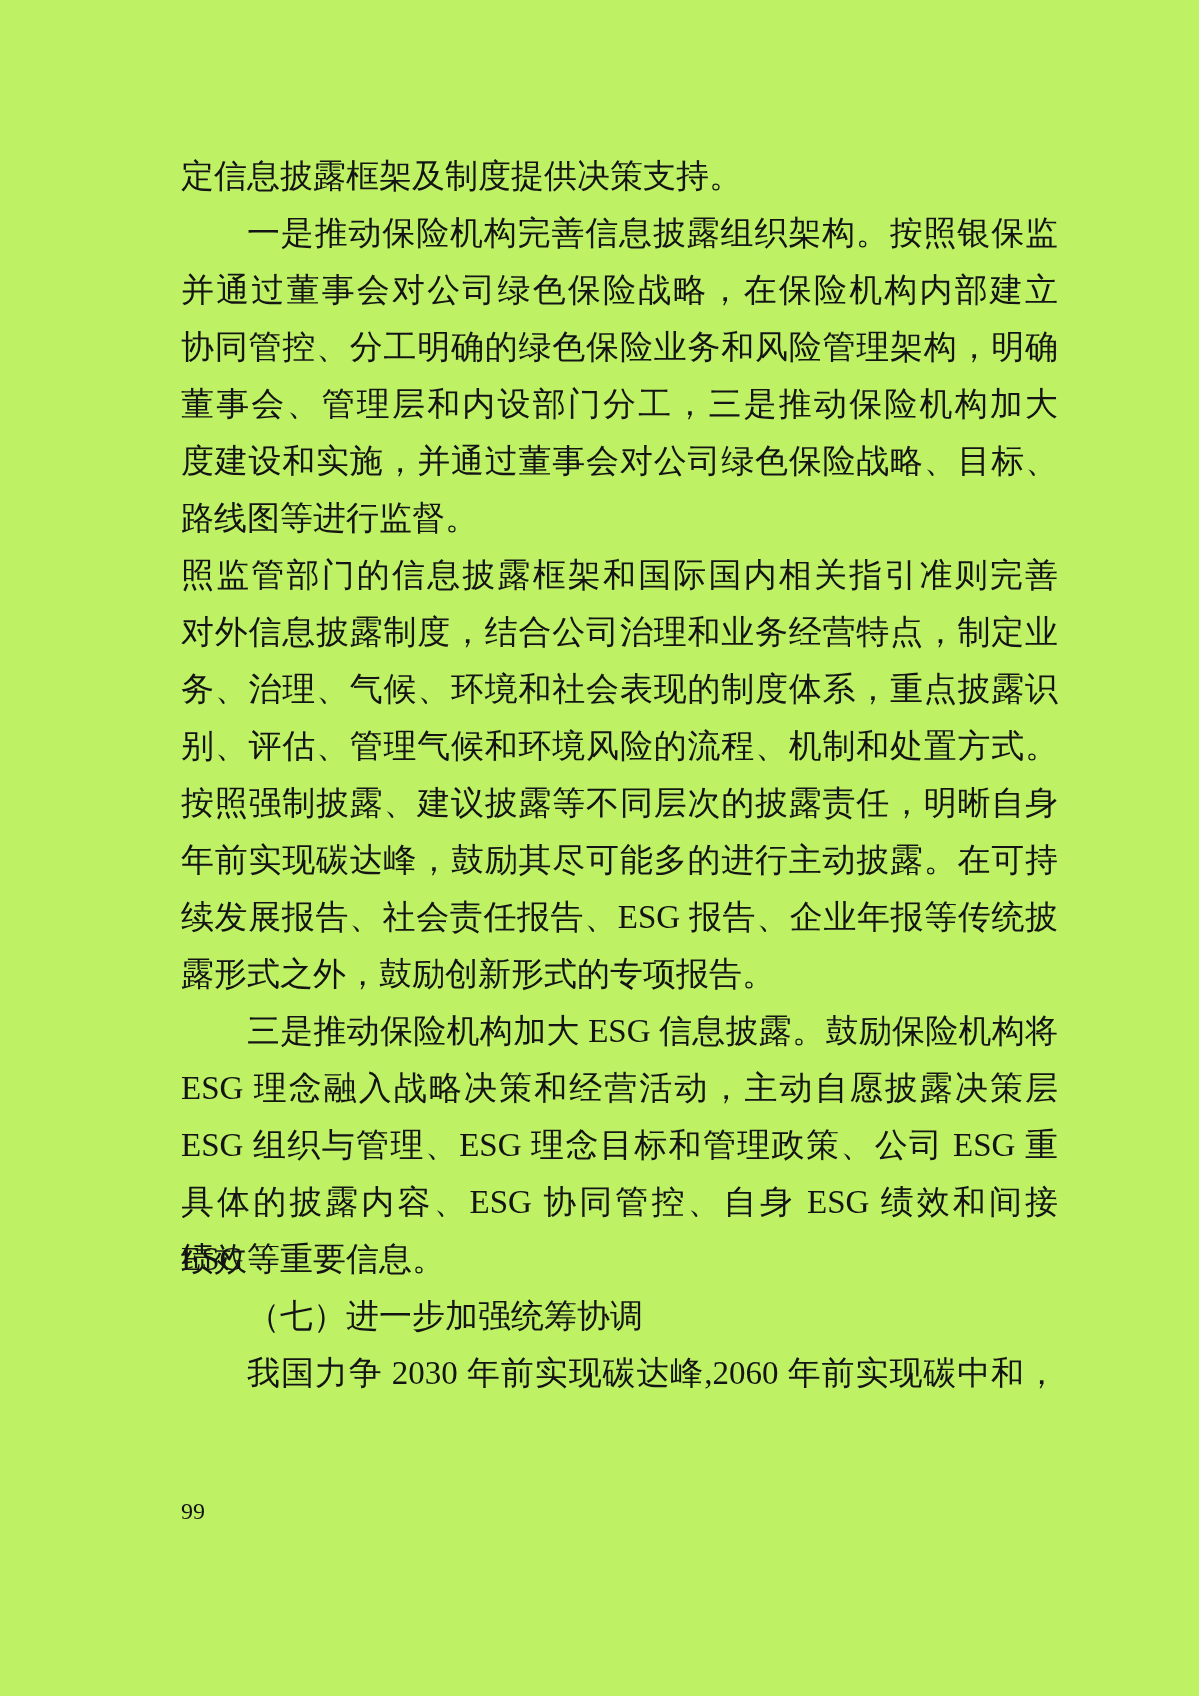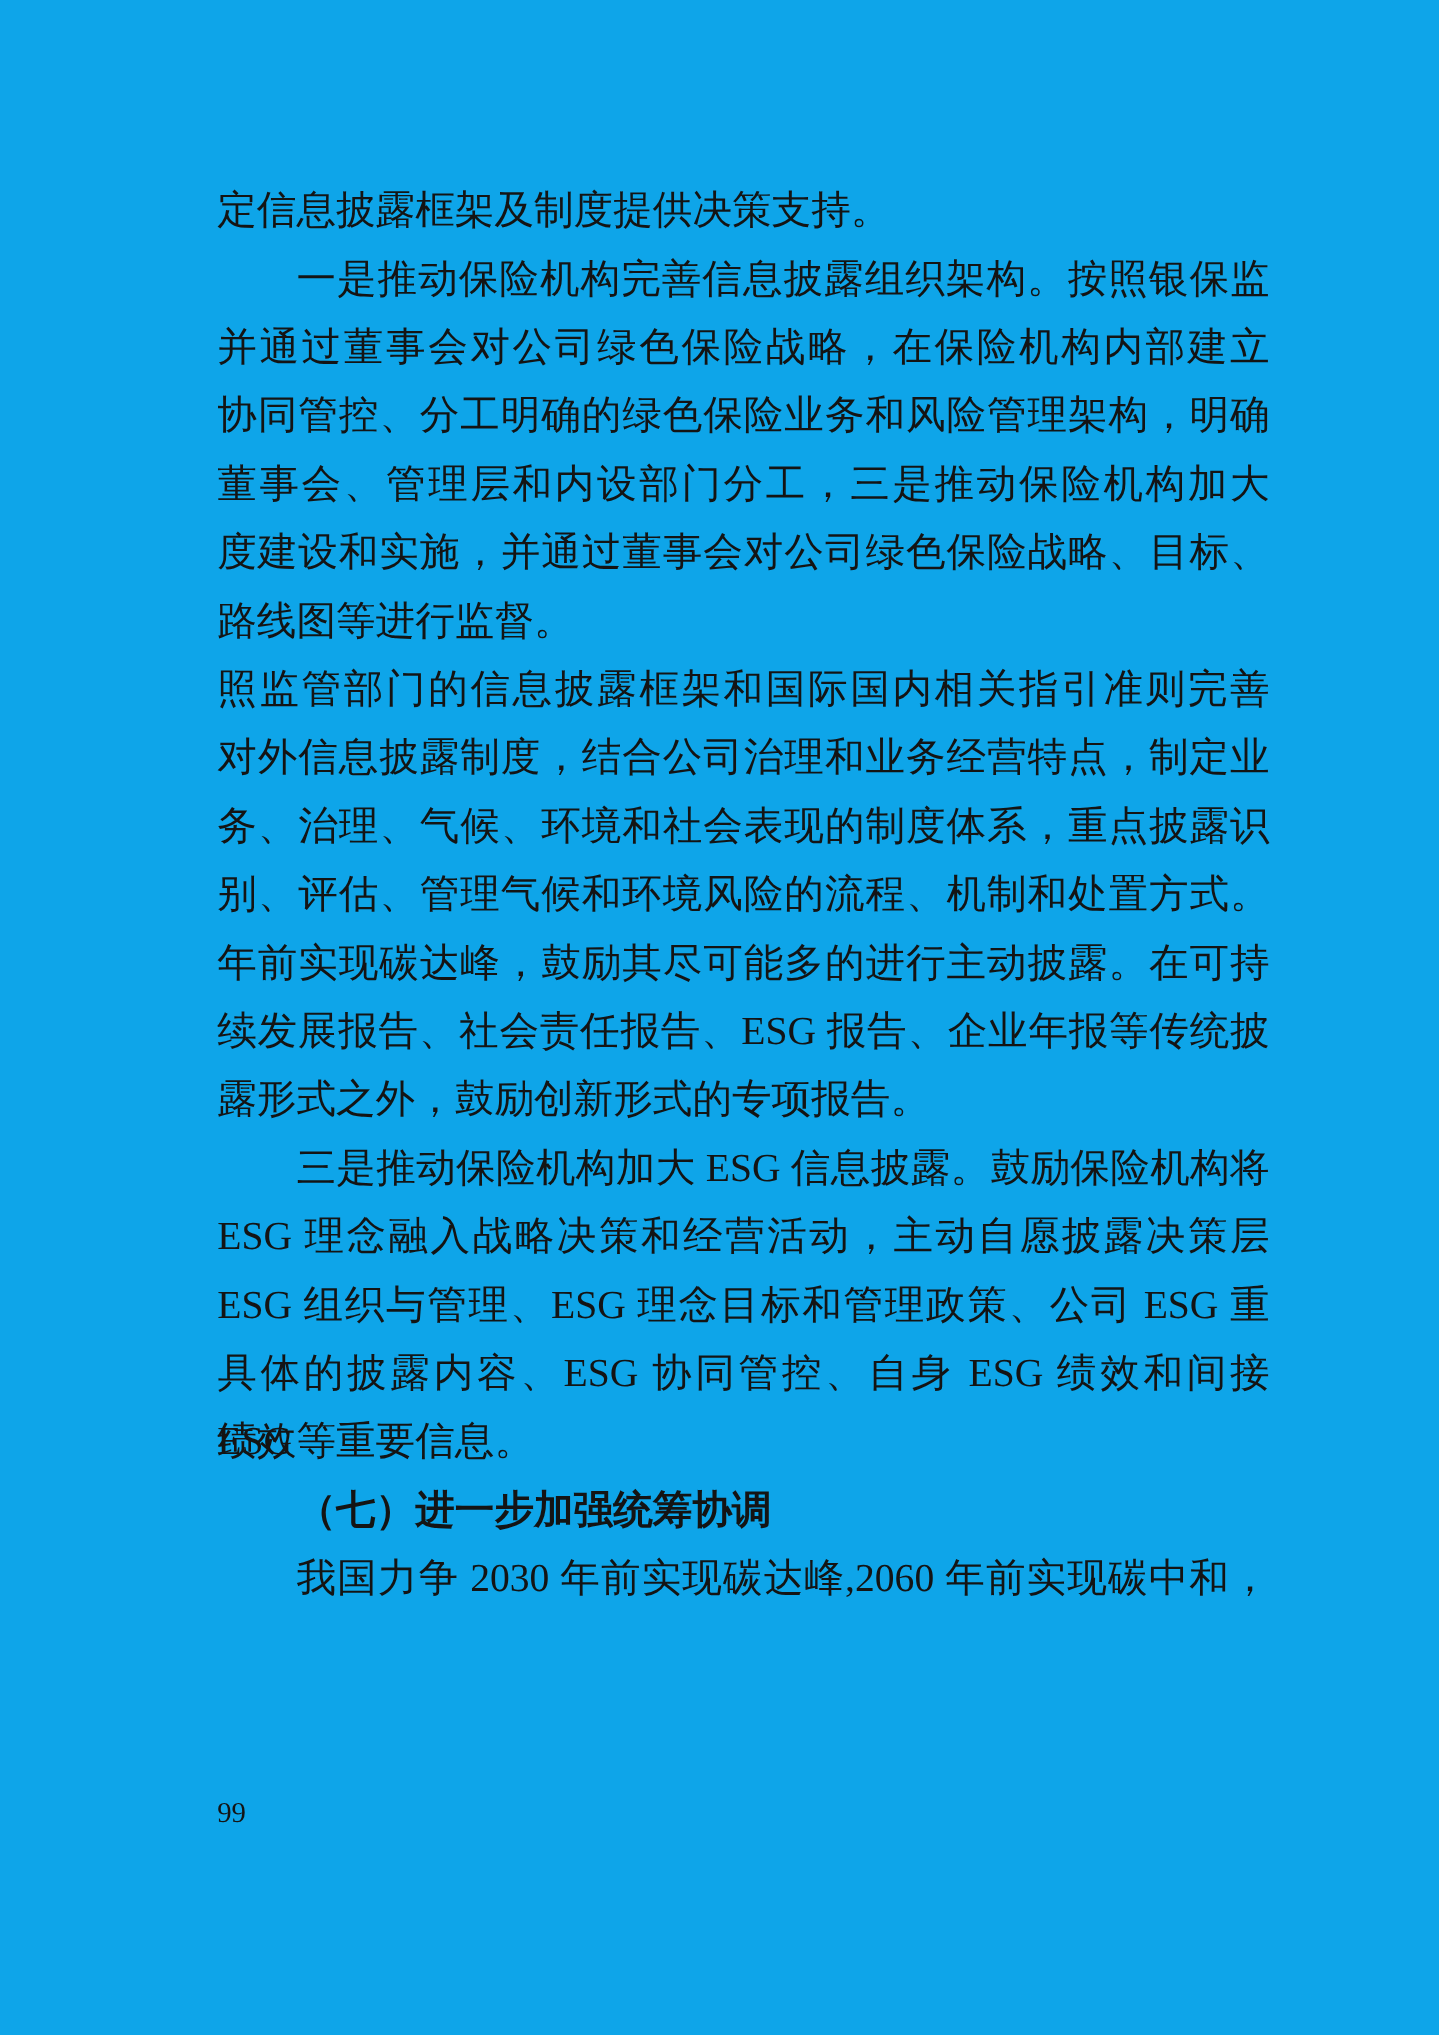--- a/index.html
+++ b/index.html
@@ -5,21 +5,21 @@
   html, body {
     margin: 0;
     padding: 0;
     background: #e8e8e8;
   }
   .page {
     position: relative;
     width: 1199px;
     height: 1696px;
     margin: 0 auto;
-    background: #0ea5e9;
+    background: #bef264;
     font-family: "Liberation Serif", "DejaVu Serif", serif;
     color: #141414;
     overflow: hidden;
   }
   .text-block {
     position: absolute;
     left: 181px;
     top: 148px;
     width: 877px;
   }
@@ -32,21 +32,21 @@
   }
   .line.fill {
     text-align: justify;
     text-align-last: justify;
     text-justify: inter-character;
   }
   .line.indent {
     text-indent: 2em;
   }
   .line.bold {
-    font-weight: bold;
+    font-weight: normal;
   }
   .page-number {
     position: absolute;
     left: 181px;
     top: 1494px;
     width: 877px;
     font-size: 24px;
     line-height: 34px;
     color: #141414;
   }
@@ -60,20 +60,21 @@
     <div class="line fill indent">一是推动保险机构完善信息披露组织架构。按照银保监</div>
     <div class="line fill">并通过董事会对公司绿色保险战略，在保险机构内部建立</div>
     <div class="line fill">协同管控、分工明确的绿色保险业务和风险管理架构，明确</div>
     <div class="line fill">董事会、管理层和内设部门分工，三是推动保险机构加大</div>
     <div class="line fill">度建设和实施，并通过董事会对公司绿色保险战略、目标、</div>
     <div class="line">路线图等进行监督。</div>
     <div class="line fill">照监管部门的信息披露框架和国际国内相关指引准则完善</div>
     <div class="line fill">对外信息披露制度，结合公司治理和业务经营特点，制定业</div>
     <div class="line fill">务、治理、气候、环境和社会表现的制度体系，重点披露识</div>
     <div class="line fill">别、评估、管理气候和环境风险的流程、机制和处置方式。</div>
+    <div class="line fill">按照强制披露、建议披露等不同层次的披露责任，明晰自身</div>
     <div class="line fill">年前实现碳达峰，鼓励其尽可能多的进行主动披露。在可持</div>
     <div class="line fill">续发展报告、社会责任报告、ESG 报告、企业年报等传统披</div>
     <div class="line">露形式之外，鼓励创新形式的专项报告。</div>
     <div class="line fill indent">三是推动保险机构加大 ESG 信息披露。鼓励保险机构将</div>
     <div class="line fill">ESG 理念融入战略决策和经营活动，主动自愿披露决策层</div>
     <div class="line fill">ESG 组织与管理、ESG 理念目标和管理政策、公司 ESG 重</div>
     <div class="line fill">具体的披露内容、ESG 协同管控、自身 ESG 绩效和间接 ESG</div>
     <div class="line">绩效等重要信息。</div>
     <div class="line indent bold">（七）进一步加强统筹协调</div>
     <div class="line fill indent">我国力争 2030 年前实现碳达峰,2060 年前实现碳中和，</div>

